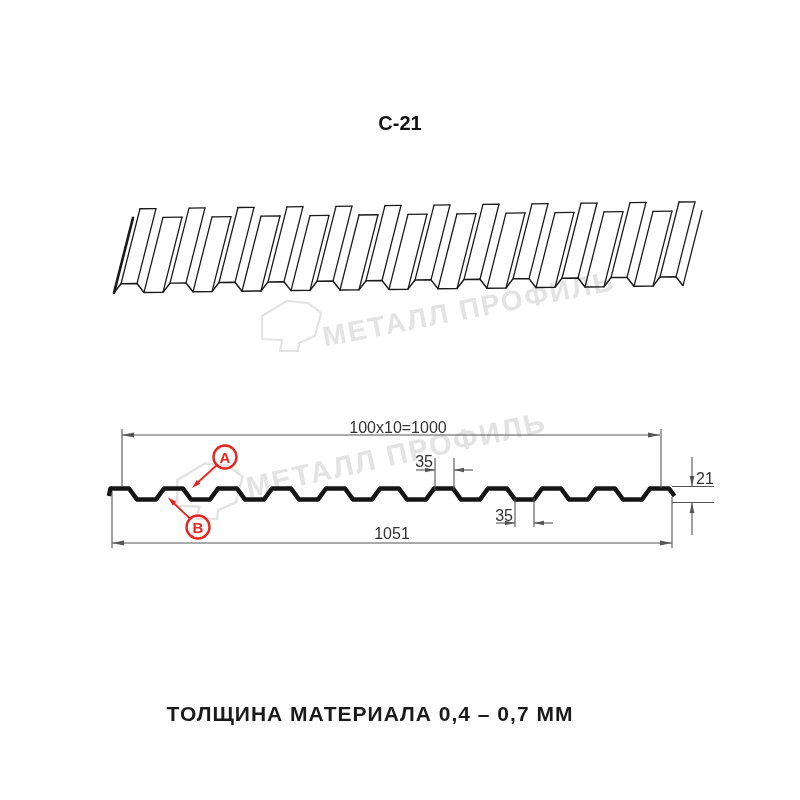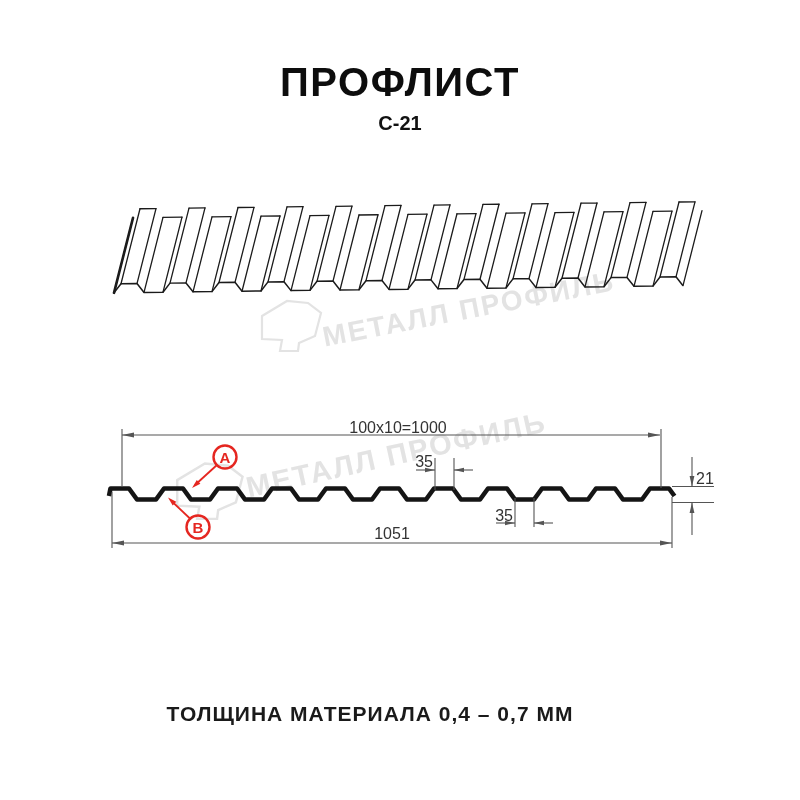--- a/index.html
+++ b/index.html
@@ -38,21 +38,20 @@
     </svg>
     <span id="wm1-text" class="wm-text">МЕТАЛЛ ПРОФИЛЬ</span>
     <svg id="wm2-logo" class="wm-logo" width="78" height="62" viewBox="0 0 70 56">
       <path d="M9,20 L34,5 L55,7 L68,17 L62,40 L46,47 L45,55 L27,55 L29,44 L9,43 Z" fill="none" stroke="#e3e3e3" stroke-width="2.2"></path>
     </svg>
     <span id="wm2-text" class="wm-text">МЕТАЛЛ ПРОФИЛЬ</span>
   </div>
 
   <div class="layer-draw">
 
-    <h1 class="title" style="margin:0;">ПРОФЛИСТ</h1>
     <div class="subtitle">С-21</div>
 
     <svg id="iso-svg" width="610" height="123" viewBox="0 0 610 123">
         <line x1="14" y1="100.825" x2="33" y2="25.825000000000003" stroke="#1b1b1b" stroke-width="1.3" stroke-linecap="round"></line>
         <line x1="21" y1="91.7375" x2="40" y2="16.737499999999997" stroke="#1b1b1b" stroke-width="1.3" stroke-linecap="round"></line>
         <line x1="37" y1="91.5375" x2="56" y2="16.537499999999994" stroke="#1b1b1b" stroke-width="1.3" stroke-linecap="round"></line>
         <line x1="44" y1="100.45" x2="63" y2="25.450000000000003" stroke="#1b1b1b" stroke-width="1.3" stroke-linecap="round"></line>
         <line x1="40" y1="16.737499999999997" x2="56" y2="16.537499999999994" stroke="#1b1b1b" stroke-width="1.3" stroke-linecap="round"></line>
         <line x1="63" y1="25.450000000000003" x2="82" y2="25.212500000000006" stroke="#1b1b1b" stroke-width="1.3" stroke-linecap="round"></line>
         <line x1="63" y1="100.2125" x2="82" y2="25.212500000000006" stroke="#1b1b1b" stroke-width="1.3" stroke-linecap="round"></line>

